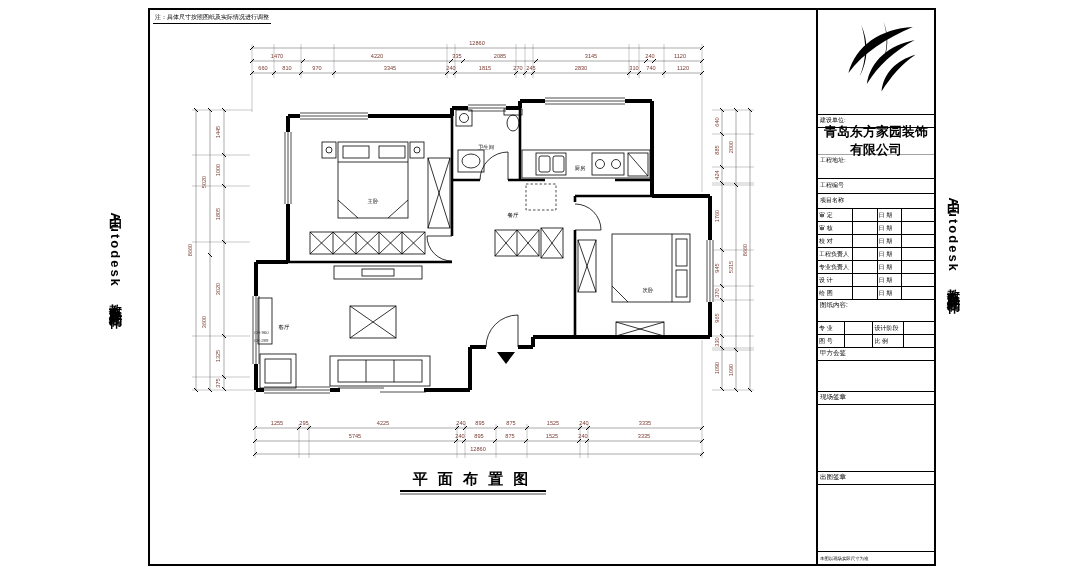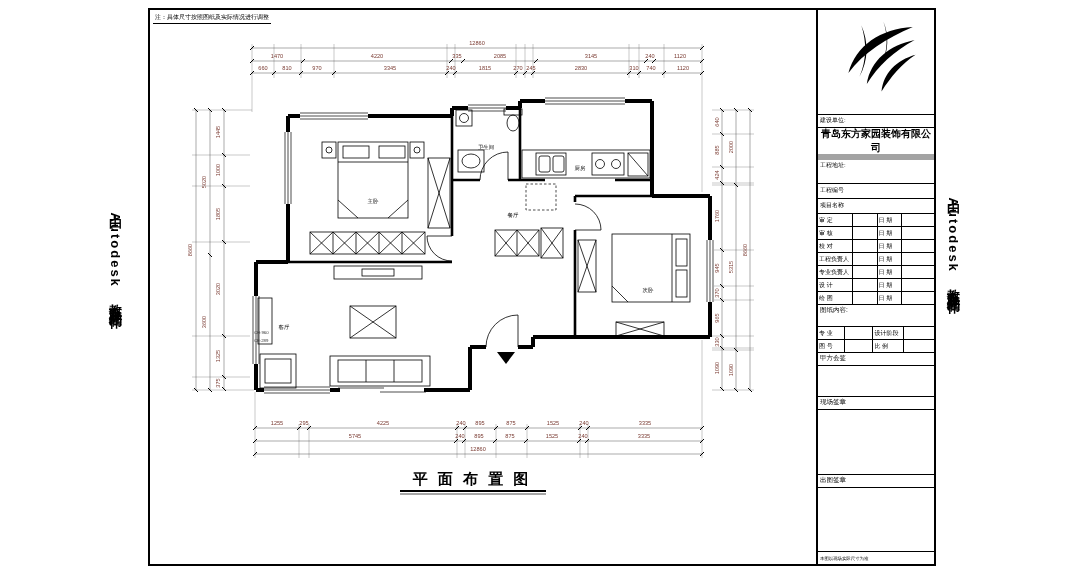--- a/index.html
+++ b/index.html
@@ -8,21 +8,21 @@
   .side-text{position:absolute;writing-mode:vertical-rl;font-size:13px;font-weight:bold;color:#000;letter-spacing:2px;}
   .side-text.left{left:106px;top:205px;}
   .side-text.right{left:944px;top:190px;}
   .frame{position:absolute;left:148px;top:8px;width:788px;height:558px;border:2px solid #000;box-sizing:border-box;background:#fff;}
   .note{position:absolute;left:3px;top:3px;font-size:6px;color:#000;border-bottom:1px solid #000;padding:0 2px 1px 2px;background:#fff;z-index:3;}
   .plan-svg{position:absolute;left:0;top:0;width:668px;height:554px;}
   
   .titleblock{position:absolute;top:0;right:0;bottom:0;width:118px;border-left:2px solid #000;display:flex;flex-direction:column;box-sizing:border-box;background:#fff;}
   .tb-logo{height:104px;border-bottom:1px solid #000;display:flex;align-items:center;justify-content:center;}
   .tb-owner{height:13px;font-size:6px;padding:1px 2px;border-bottom:1px solid #000;box-sizing:border-box;}
-  .tb-company{height:26px;border-bottom:6px solid #a3a3a3;font-size:10px;font-weight:bold;display:flex;align-items:center;justify-content:center;text-align:center;}
+  .tb-company{height:26px;border-bottom:1px solid #a3a3a3;font-size:13px;font-weight:bold;display:flex;align-items:center;justify-content:center;text-align:center;}
   .tb-addr{height:24px;font-size:6px;padding:1px 2px;border-bottom:1px solid #000;box-sizing:border-box;}
   .tb-r15{height:15px;font-size:6px;padding:2px 2px;border-bottom:1px solid #000;box-sizing:border-box;}
   table.tb{border-collapse:collapse;width:100%;table-layout:fixed;}
   table.tb td{border:1px solid #000;border-left:none;font-size:6px;height:12px;padding:0 1px;overflow:hidden;white-space:nowrap;}
   table.tb td:last-child{border-right:none;}
   table.tb tr:first-child td{border-top:none;}
   .tb-content{height:22px;font-size:6.5px;padding:1px 2px;border-bottom:1px solid #000;box-sizing:border-box;}
   .tb-sec-label{height:13px;font-size:6.5px;padding:1px 2px;border-bottom:1px solid #000;box-sizing:border-box;}
   .sp30{height:30px;border-bottom:1px solid #000;}
   .spf{flex:1;border-bottom:1px solid #000;}

